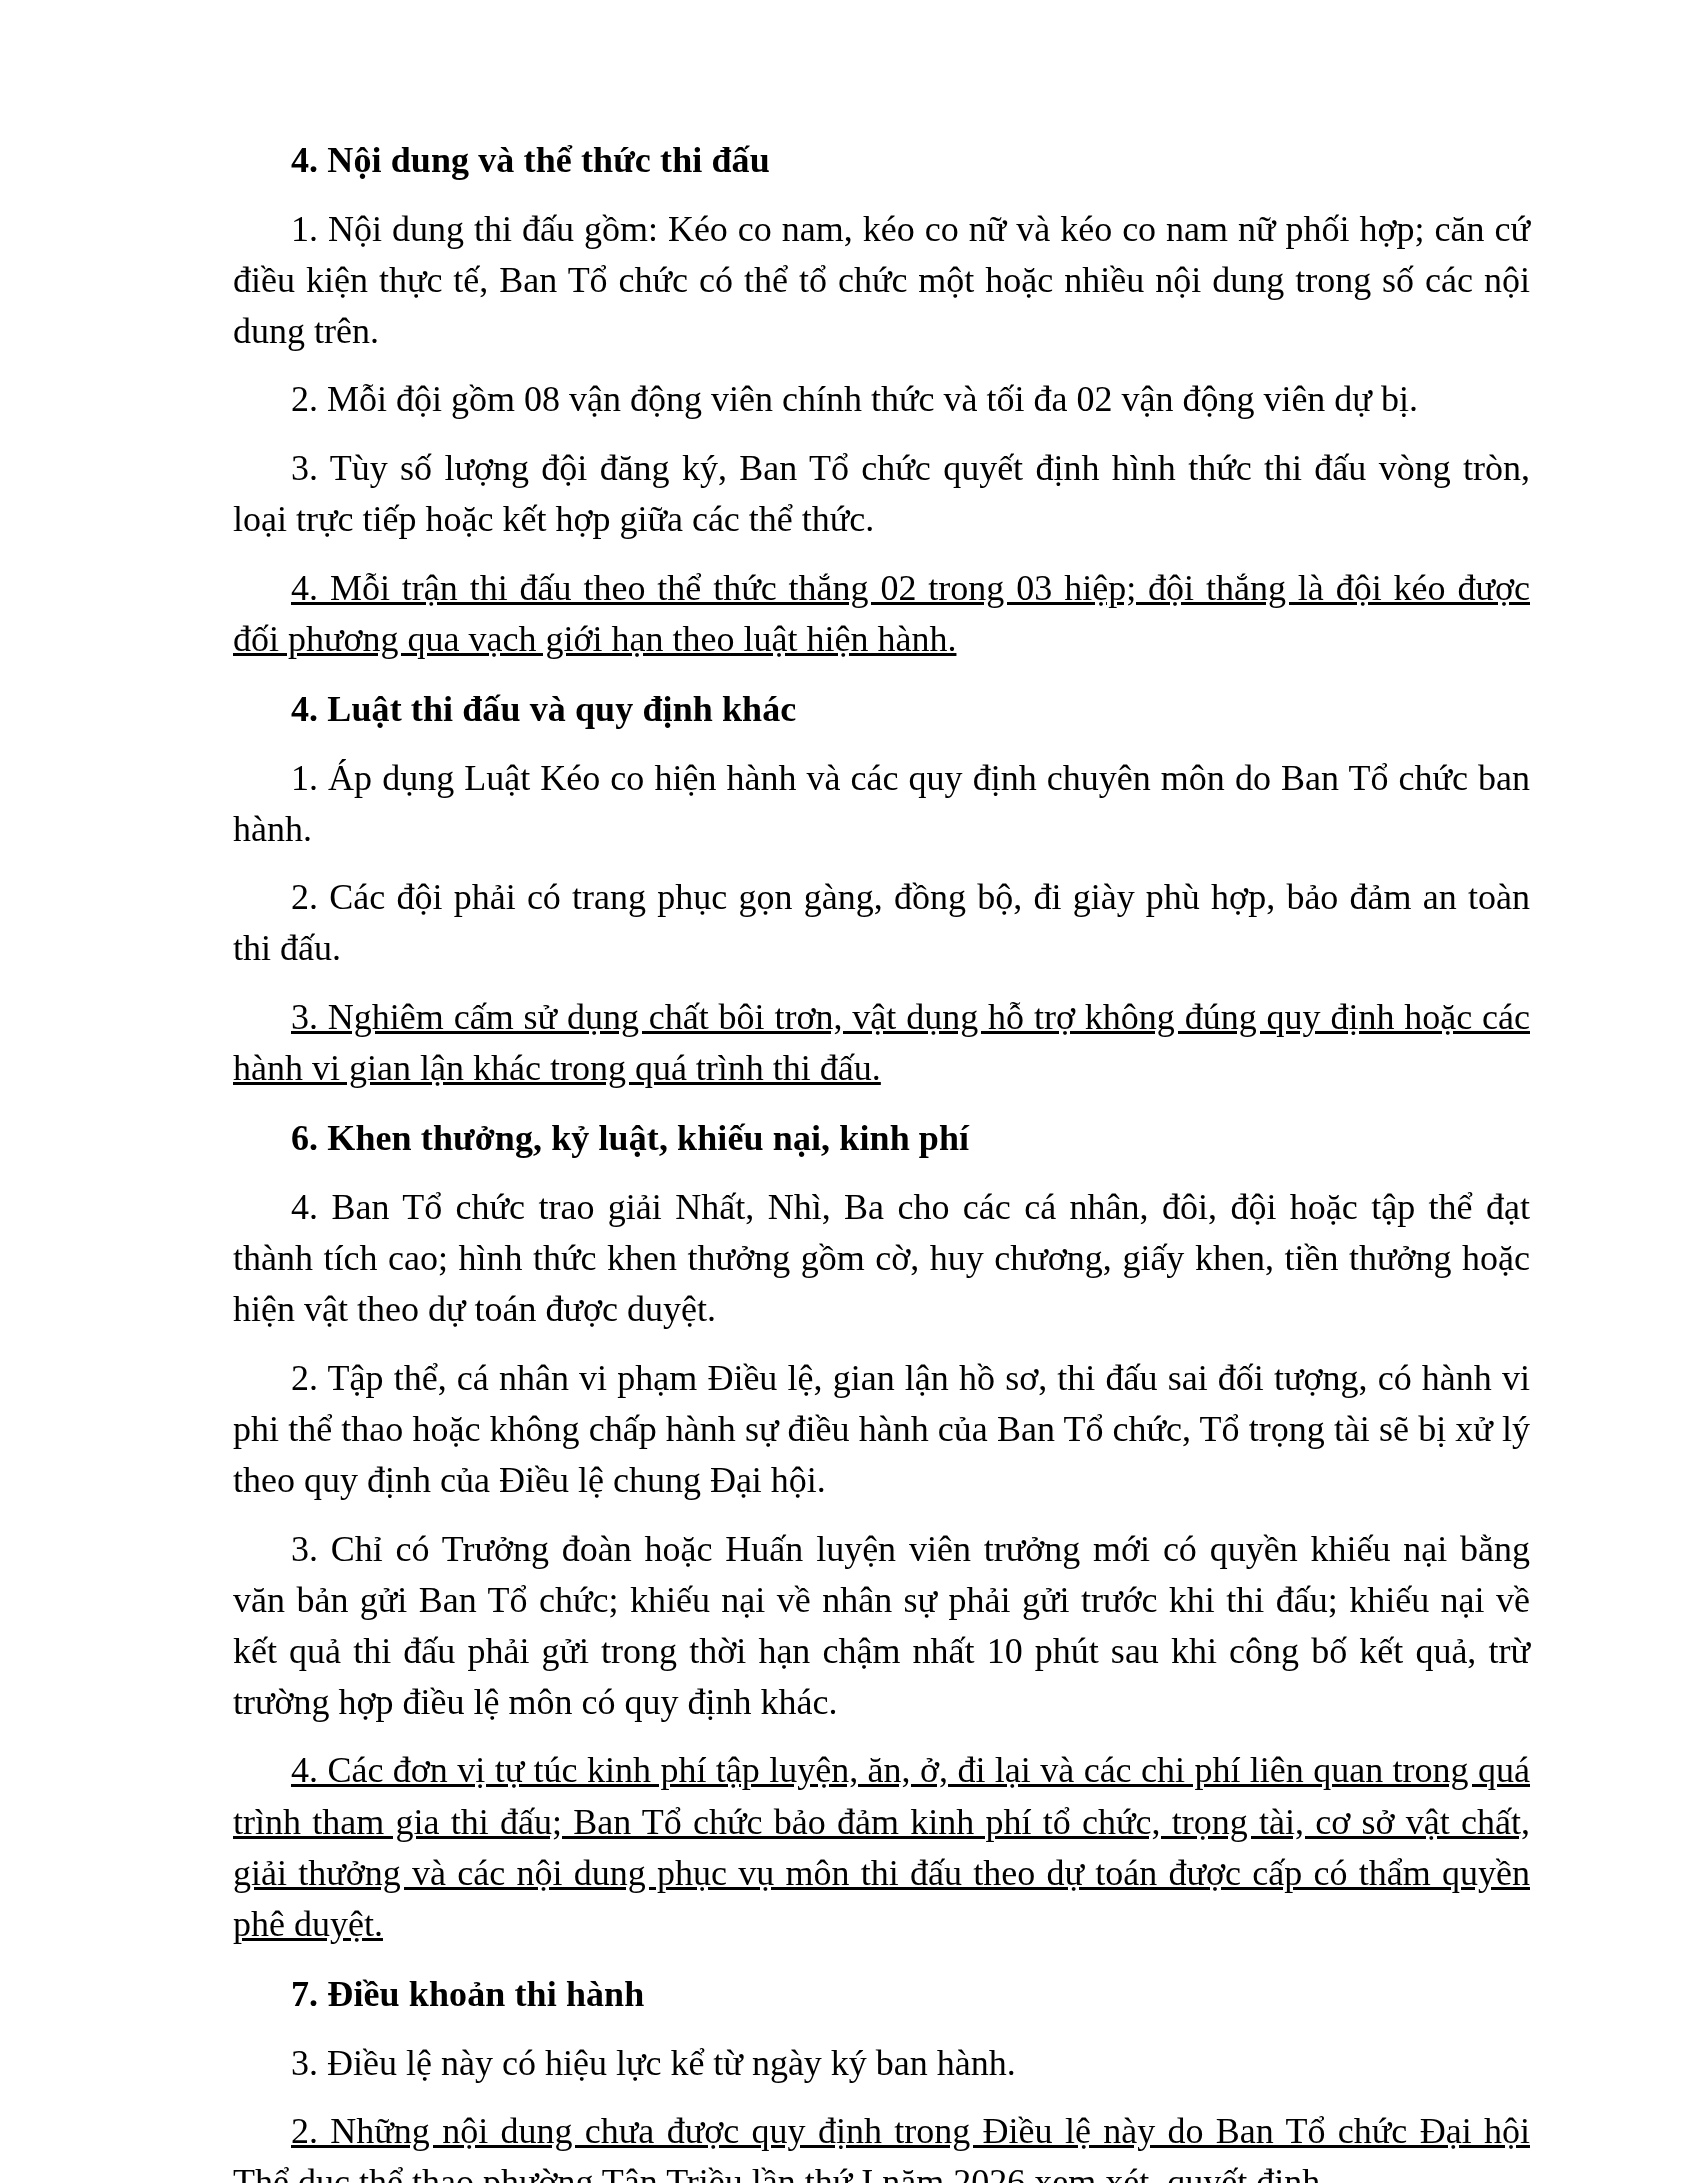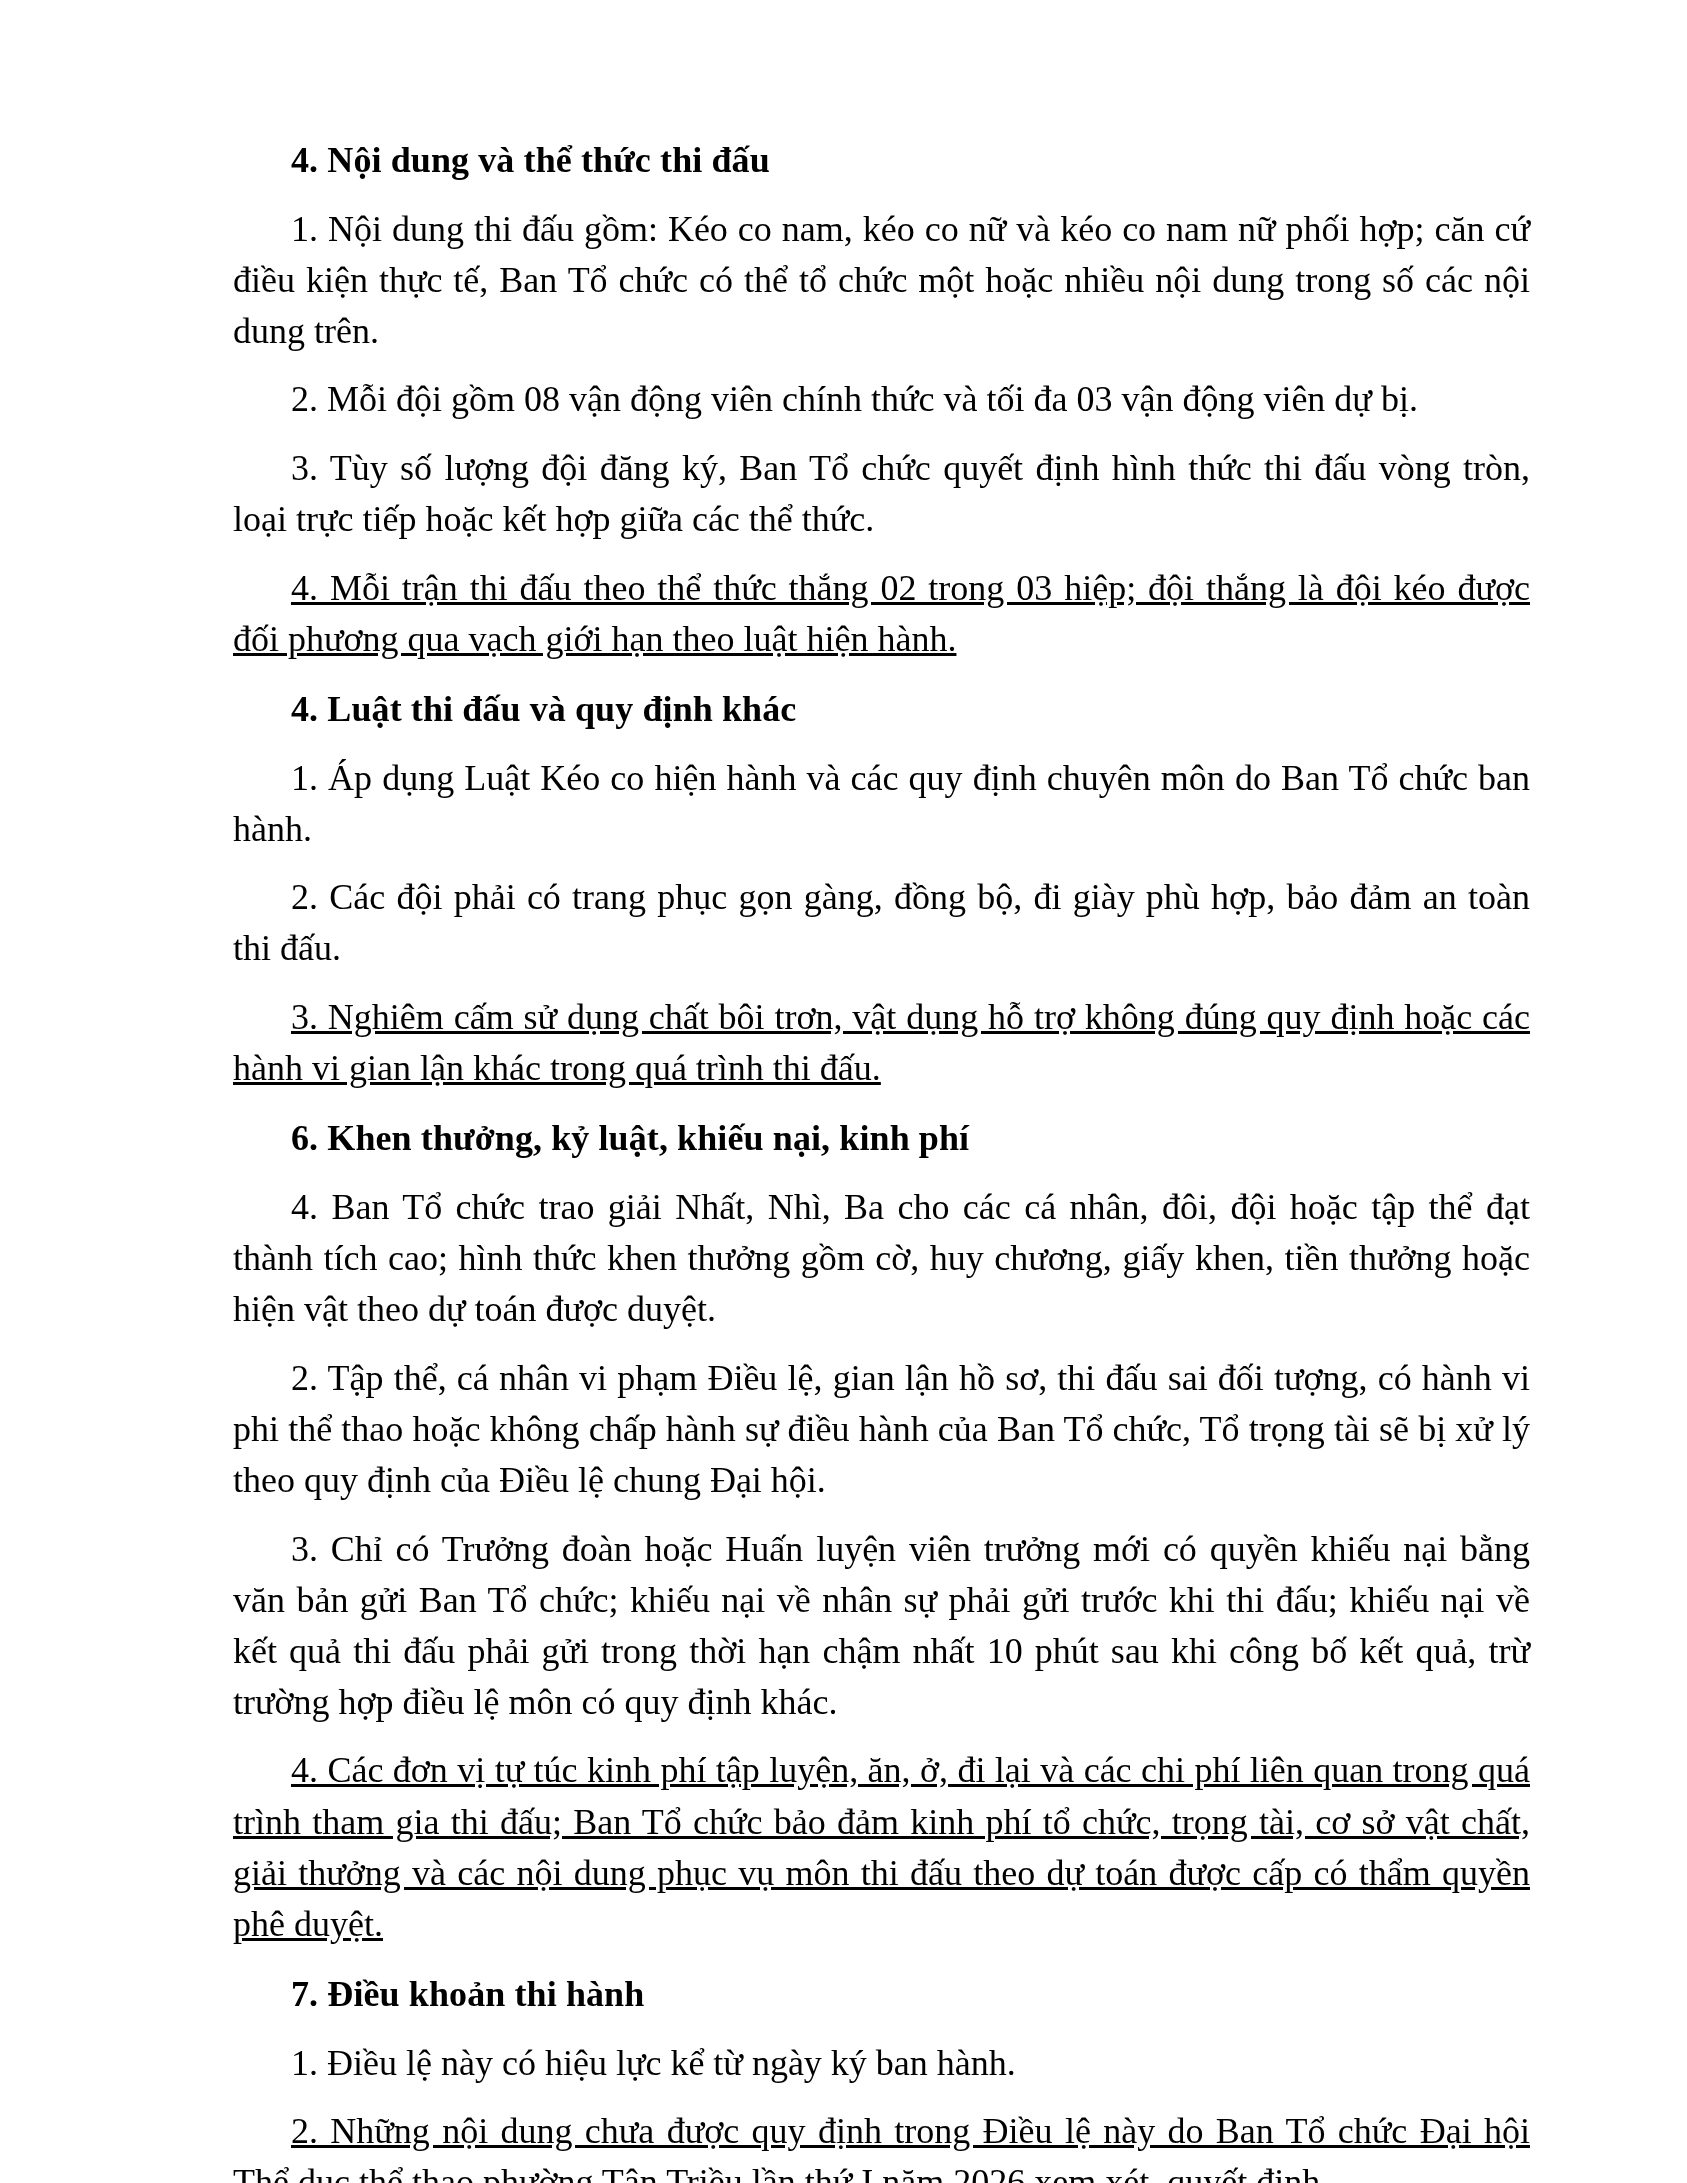--- a/index.html
+++ b/index.html
@@ -60,21 +60,21 @@
 <body>
 
 <div class="page">
   <div class="content">
 
     <div>
       <p class="heading">4. Nội dung và thể thức thi đấu</p>
       <div class="block-gap"></div>
       <p class="para">1. Nội dung thi đấu gồm: Kéo co nam, kéo co nữ và kéo co nam nữ phối hợp; căn cứ điều kiện thực tế, Ban Tổ chức có thể tổ chức một hoặc nhiều nội dung trong số các nội dung trên.</p>
       <div class="block-gap"></div>
-      <p class="para">2. Mỗi đội gồm 08 vận động viên chính thức và tối đa 03 vận động viên dự bị.</p>
+      <p class="para">2. Mỗi đội gồm 08 vận động viên chính thức và tối đa 02 vận động viên dự bị.</p>
       <div class="block-gap"></div>
       <p class="para">3. Tùy số lượng đội đăng ký, Ban Tổ chức quyết định hình thức thi đấu vòng tròn, loại trực tiếp hoặc kết hợp giữa các thể thức.</p>
       <div class="block-gap"></div>
       <p class="para">4. Mỗi trận thi đấu theo thể thức thắng 02 trong 03 hiệp; đội thắng là đội kéo được đối phương qua vạch giới hạn theo luật hiện hành.</p>
     </div>
 
     <div class="heading-gap-before"></div>
 
     <div>
       <p class="heading">4. Luật thi đấu và quy định khác</p>
@@ -98,20 +98,20 @@
       <p class="para">3. Chỉ có Trưởng đoàn hoặc Huấn luyện viên trưởng mới có quyền khiếu nại bằng văn bản gửi Ban Tổ chức; khiếu nại về nhân sự phải gửi trước khi thi đấu; khiếu nại về kết quả thi đấu phải gửi trong thời hạn chậm nhất 10 phút sau khi công bố kết quả, trừ trường hợp điều lệ môn có quy định khác.</p>
       <div class="block-gap"></div>
       <p class="para">4. Các đơn vị tự túc kinh phí tập luyện, ăn, ở, đi lại và các chi phí liên quan trong quá trình tham gia thi đấu; Ban Tổ chức bảo đảm kinh phí tổ chức, trọng tài, cơ sở vật chất, giải thưởng và các nội dung phục vụ môn thi đấu theo dự toán được cấp có thẩm quyền phê duyệt.</p>
     </div>
 
     <div class="heading-gap-before"></div>
 
     <div>
       <p class="heading">7. Điều khoản thi hành</p>
       <div class="block-gap"></div>
-      <p class="para">1. Điều lệ này có hiệu lực kể từ ngày ký ban hành.</p>
+      <p class="para">3. Điều lệ này có hiệu lực kể từ ngày ký ban hành.</p>
       <div class="block-gap"></div>
       <p class="para">2. Những nội dung chưa được quy định trong Điều lệ này do Ban Tổ chức Đại hội Thể dục thể thao phường Tân Triều lần thứ I năm 2026 xem xét, quyết định.</p>
     </div>
 
   </div>
 </div>
 
 
 </body></html>

